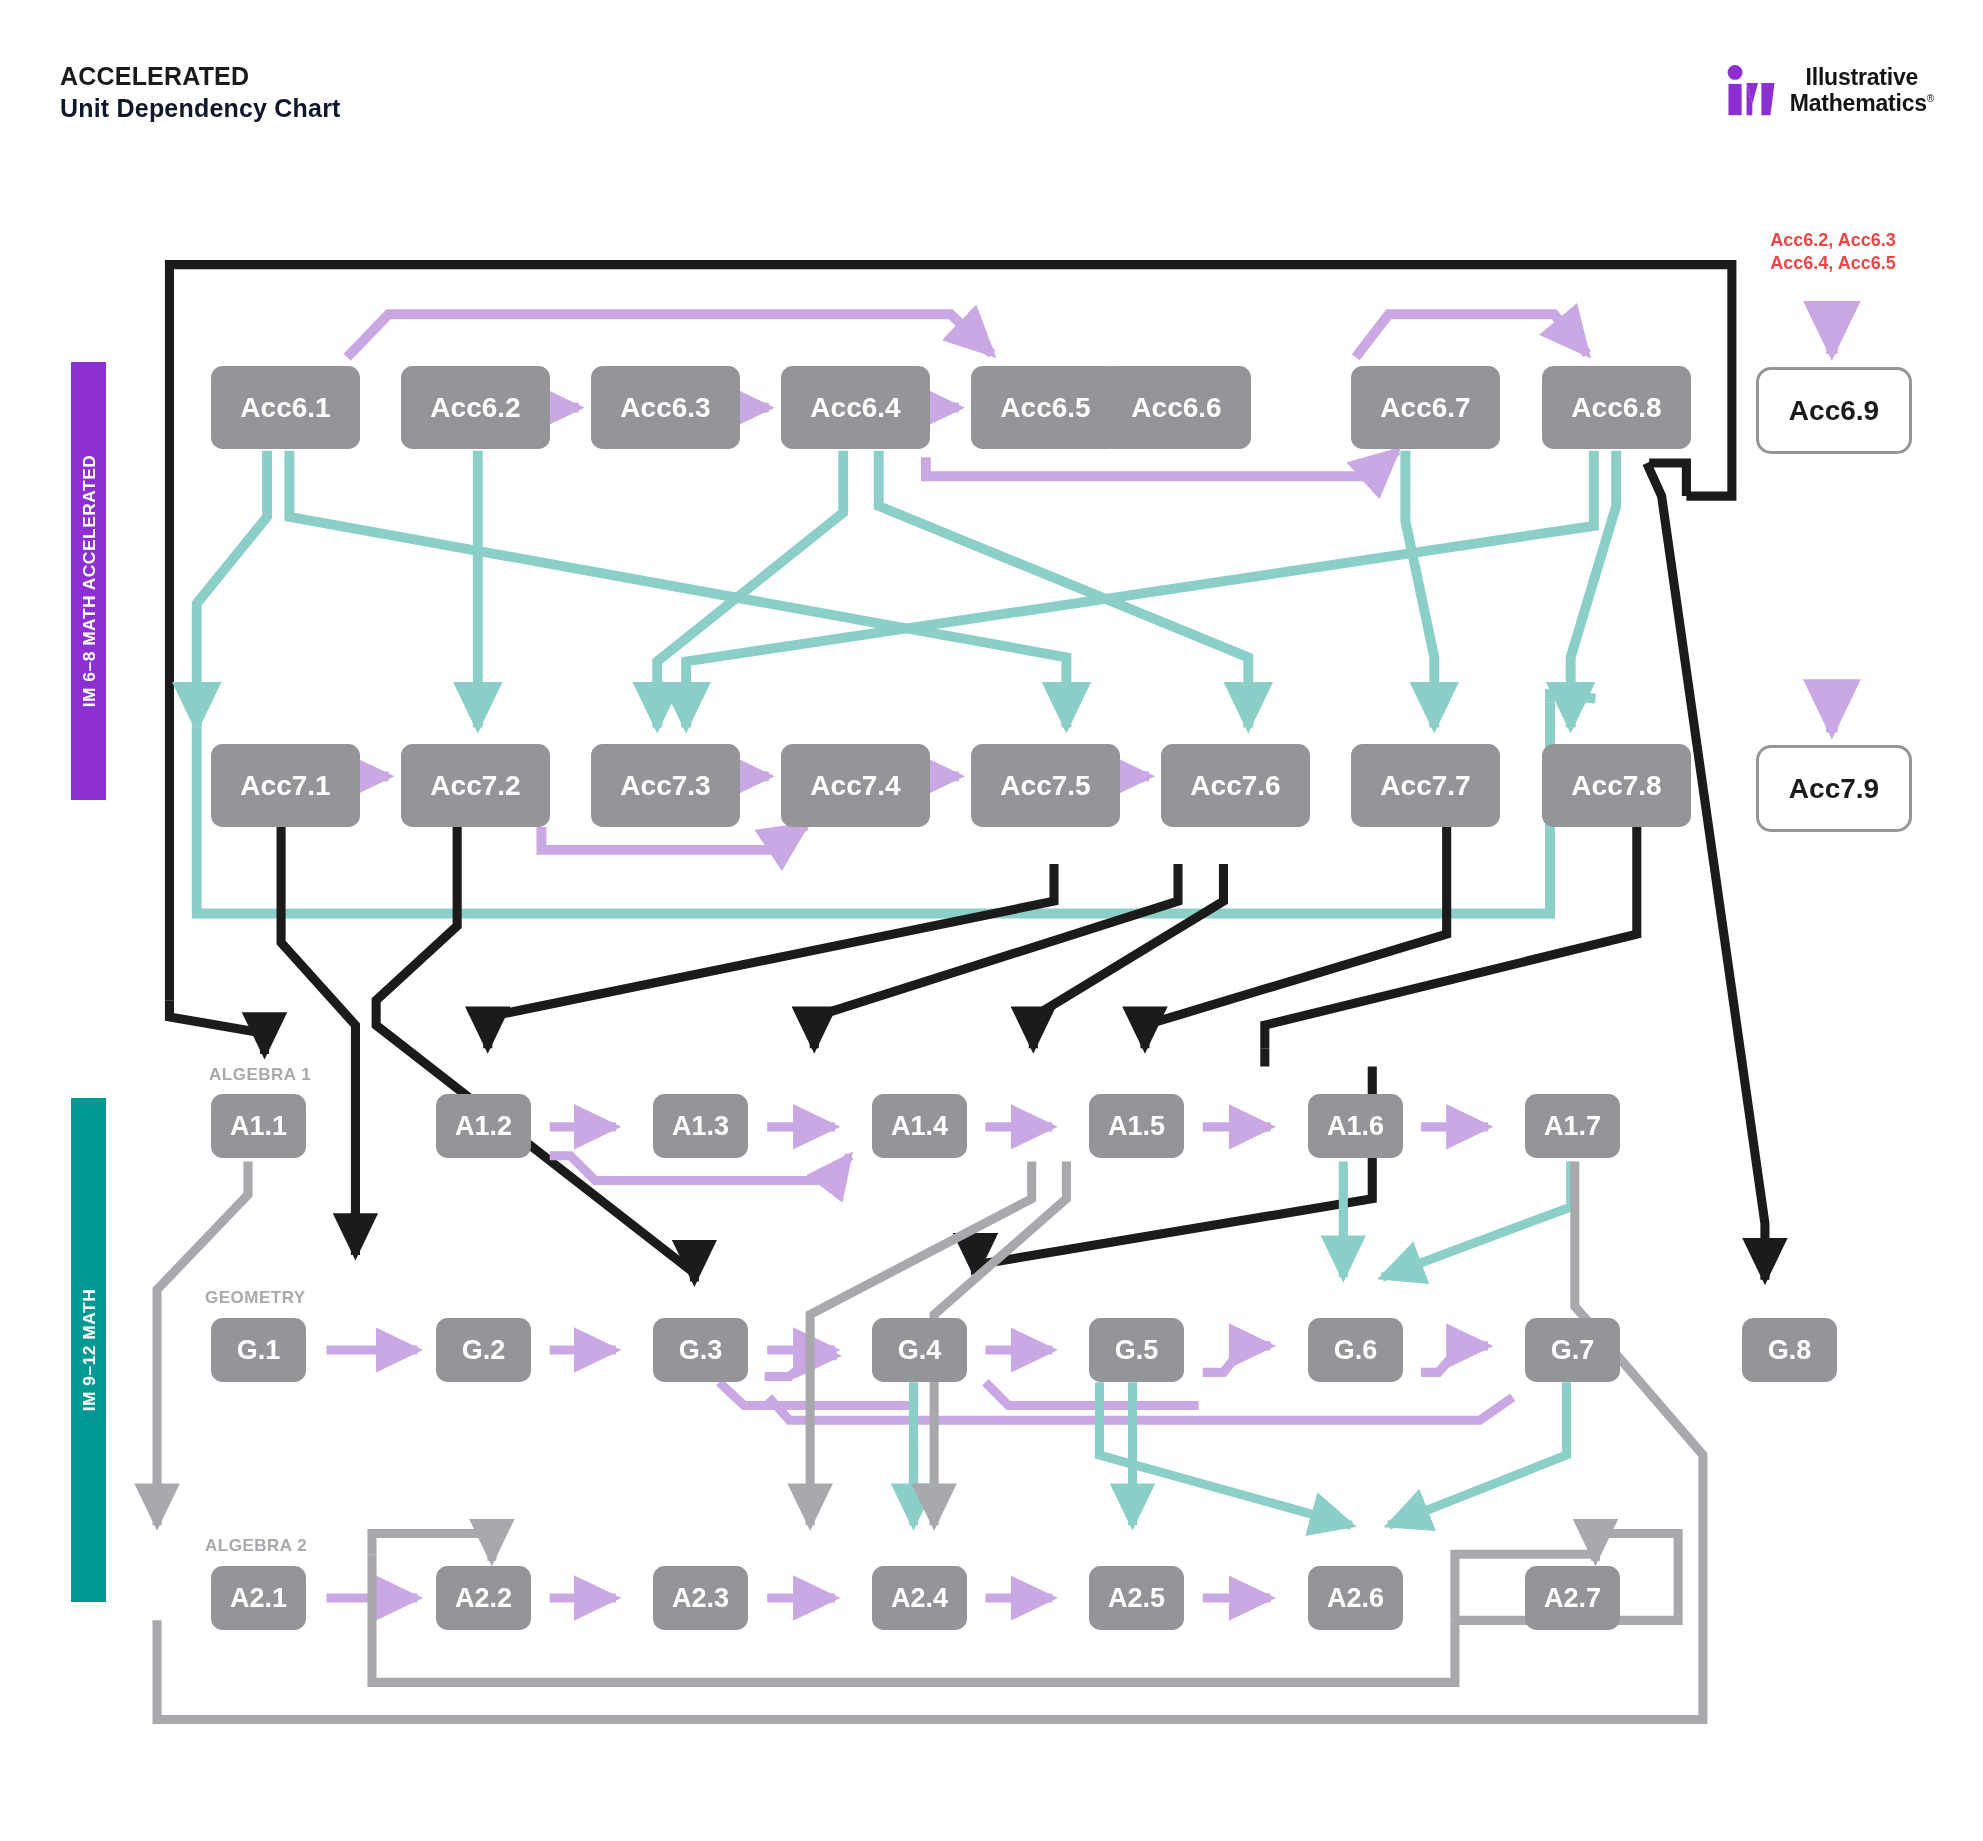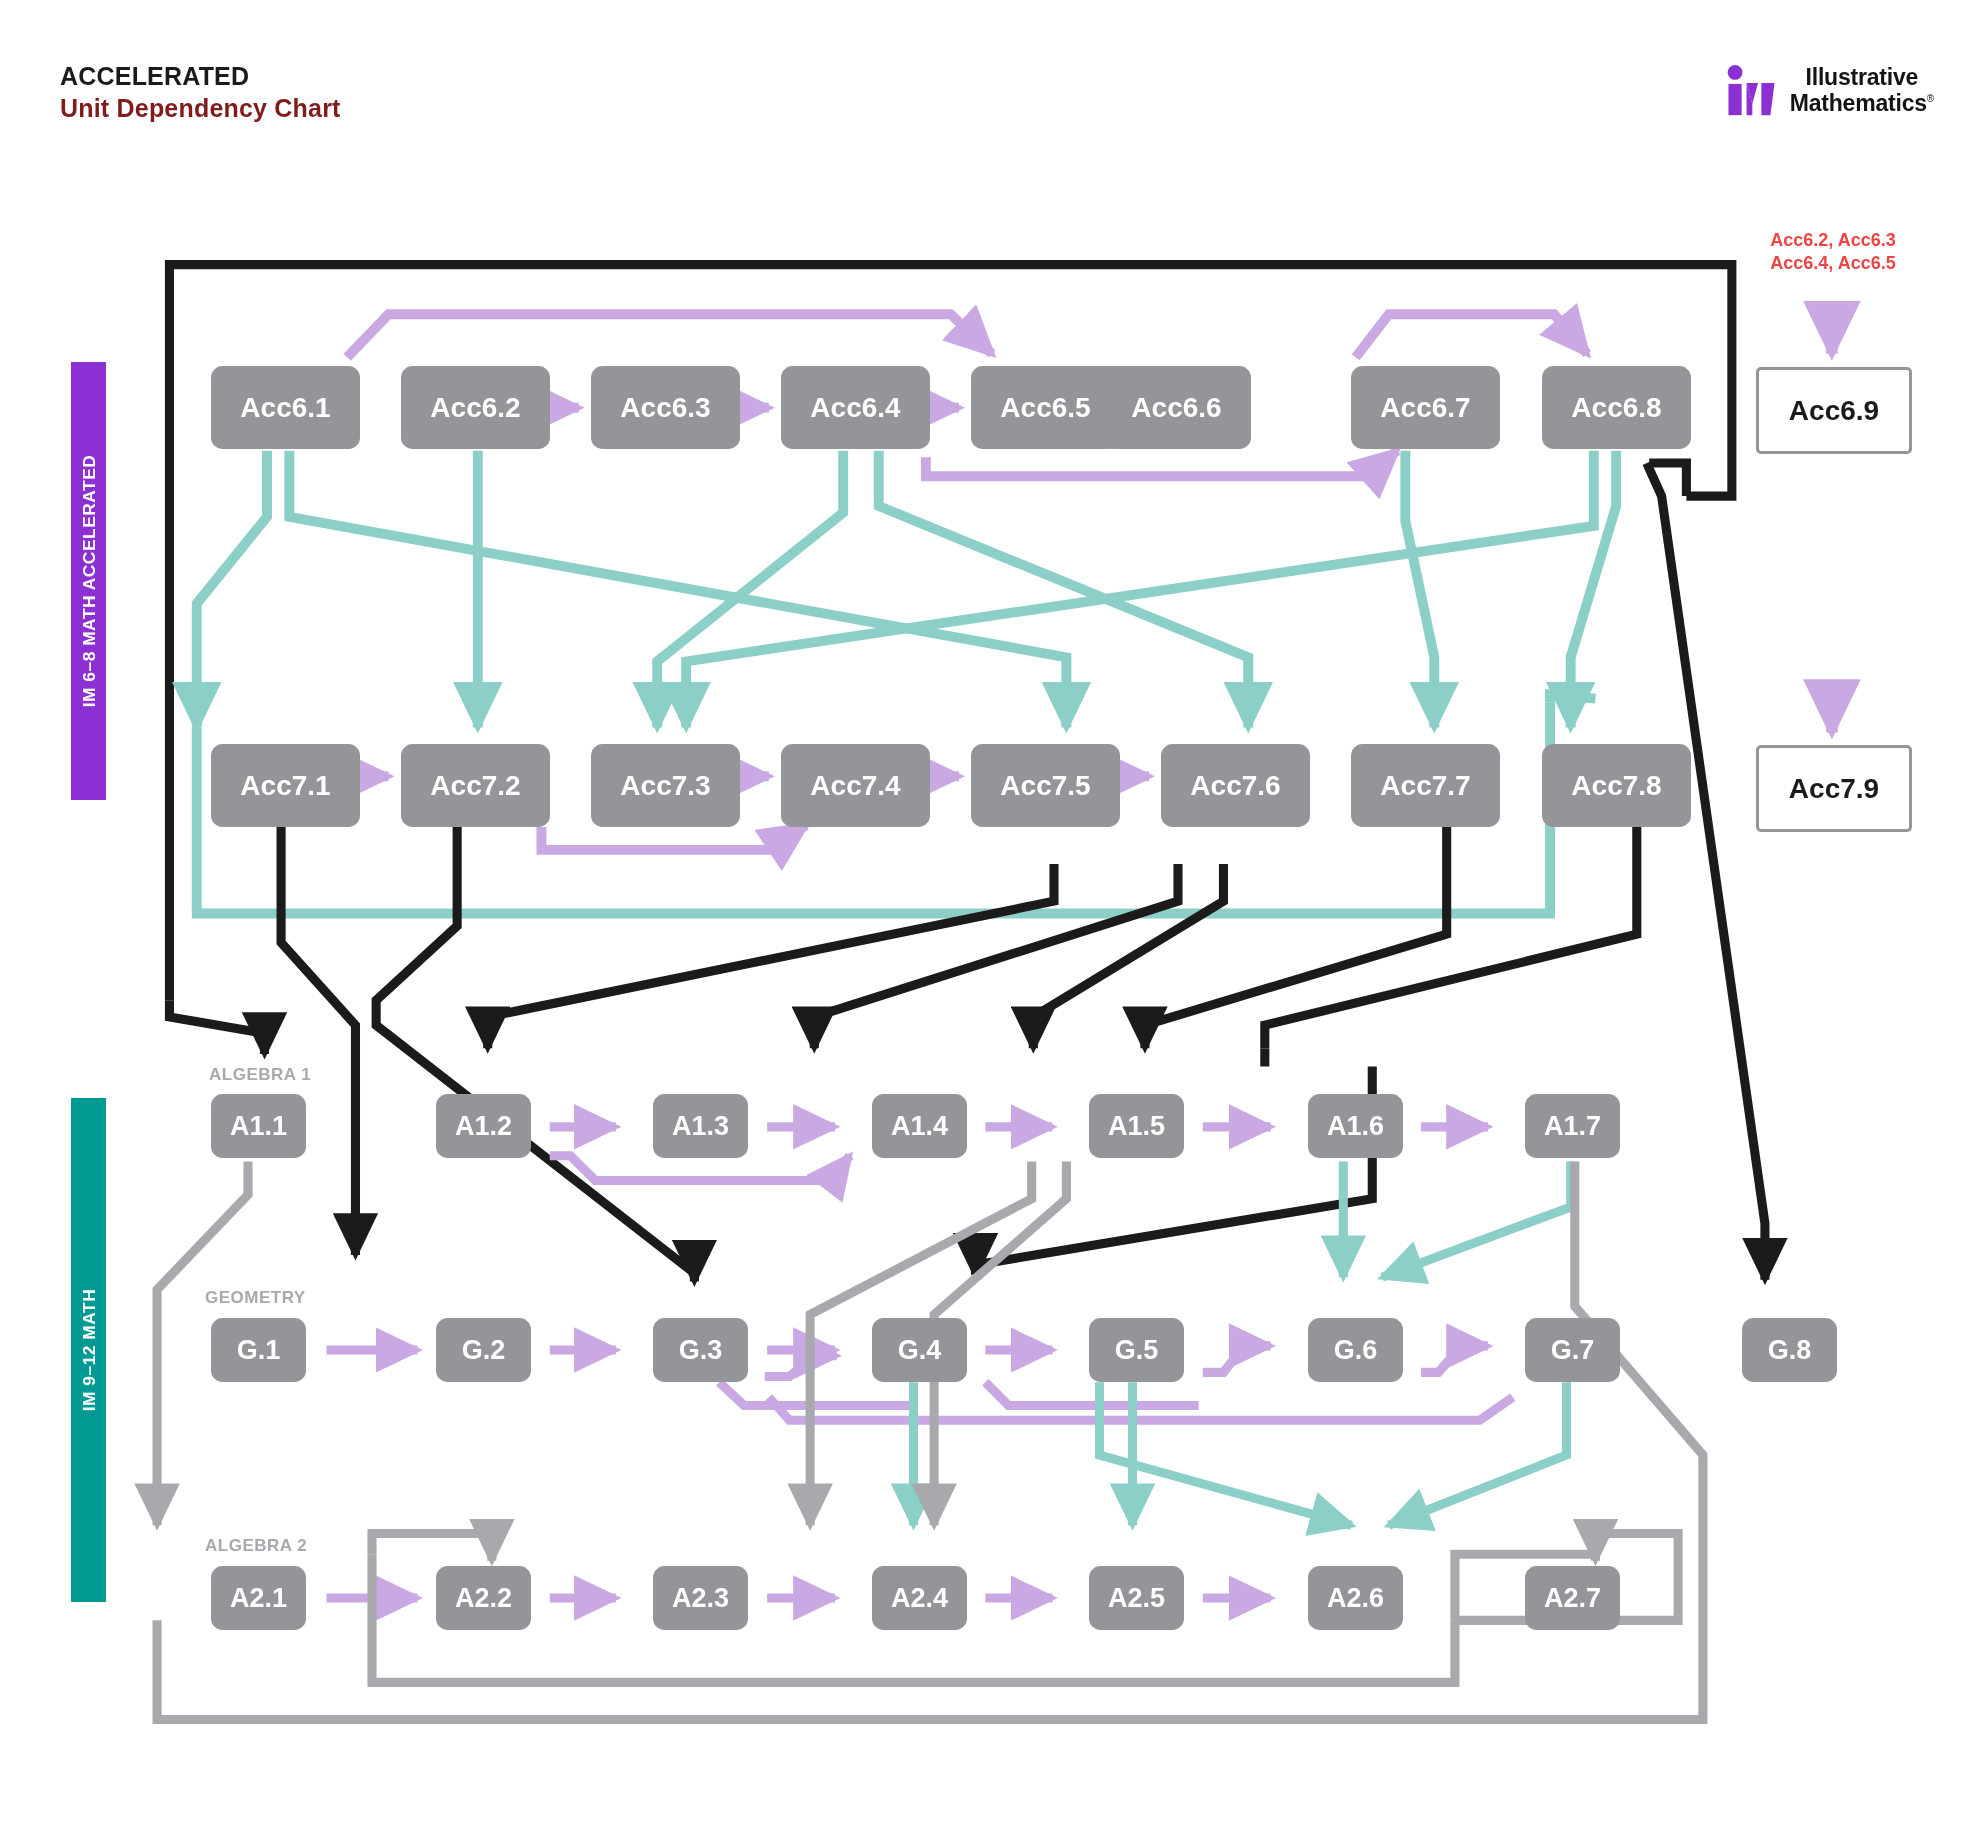--- a/index.html
+++ b/index.html
@@ -1,21 +1,21 @@
 <!DOCTYPE html>
 <html style="font-size:13.2px"><head>
 <meta charset="utf-8">
 <style>
   html,body{margin:0;padding:0;background:#ffffff;}
   body{font-family:"Liberation Sans", sans-serif;}
   #page{position:relative;width:1984px;height:1842px;background:#fff;overflow:hidden;}
 
   .title-block{position:absolute;left:51px;top:60px;margin-left:9px;}
   .title-line1{font-size:25px;font-weight:bold;color:#1b1b1b;letter-spacing:0.2px;line-height:1.28;}
-  .title-line2{font-size:25px;font-weight:bold;color:#7f1d1d;letter-spacing:0.2px;line-height:1.28;}
+  .title-line2{font-size:25px;font-weight:bold;color:#0f172a;letter-spacing:0.2px;line-height:1.28;}
 
   .logo{position:absolute;right:50px;top:64px;display:flex;align-items:center;gap:11.6px;}
   .logo-mark{width:53px;height:51px;position:relative;}
   .logo-text{font-size:23px;font-weight:bold;color:#141414;line-height:1.14;letter-spacing:-0.2px;position:relative;text-align:center;}
   .logo-text sup{font-size:10px;vertical-align:super;font-weight:normal;}
 
   .band{position:absolute;width:35px;border-radius:0;}
   .band span{
     position:absolute;left:50%;top:50%;
     transform:translate(-50%,-50%) rotate(-90deg);
@@ -23,21 +23,21 @@
   }
   #band-accel{background:#8c30d4;left:71px;top:362px;height:438px;}
   #band-hs{background:#009a93;left:71px;top:1098px;height:504px;}
 
   svg#wires{position:absolute;left:0;top:0;width:1984px;height:1842px;}
 
   .node{position:absolute;display:flex;align-items:center;justify-content:center;
         background:#939598;border-radius:11.6px;color:#ffffff;font-weight:bold;}
   .node.m{width:149px;height:83px;font-size:28px;}
   .node.s{width:95px;height:64px;font-size:27px;}
-  .node.hollow{background:#ffffff;border:3.3px solid #939598;color:#1b1b1b;border-radius:5px;
+  .node.hollow{background:#ffffff;border:3.3px solid #939598;color:#1b1b1b;border-radius:15px;
                width:150px;height:81px;font-size:28px;}
 
   .grp-label{position:absolute;color:#a7a9ac;font-weight:bold;font-size:17px;letter-spacing:0.5px;text-align:center;}
   .side-note{position:absolute;color:#ef4444;font-weight:bold;font-size:18px;line-height:1.3;text-align:center;}
 </style>
 </head>
 <body>
 
 <div id="page">
 

